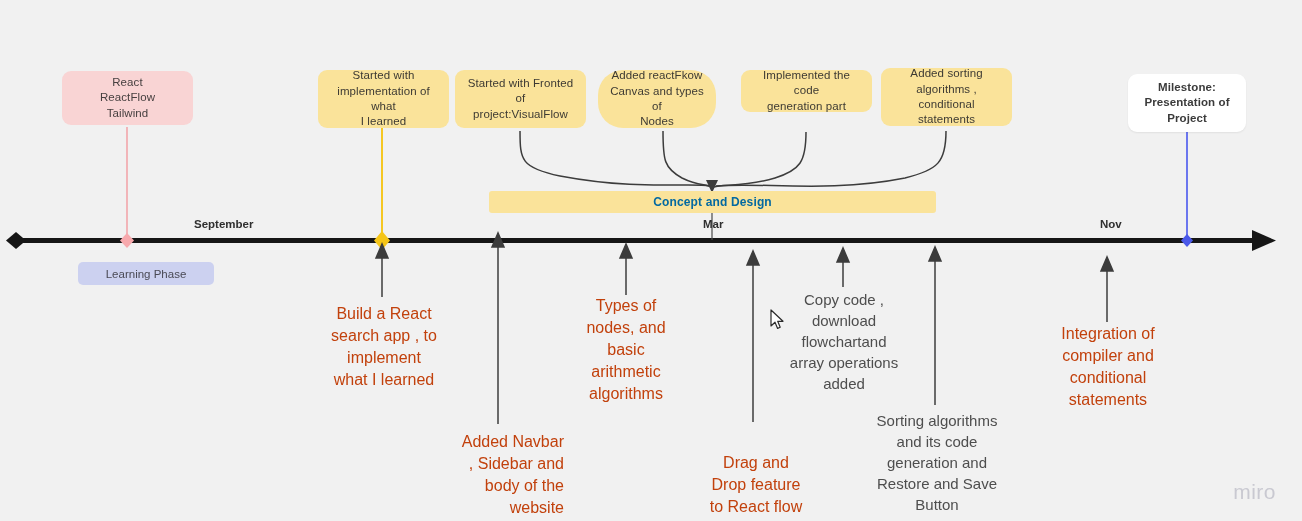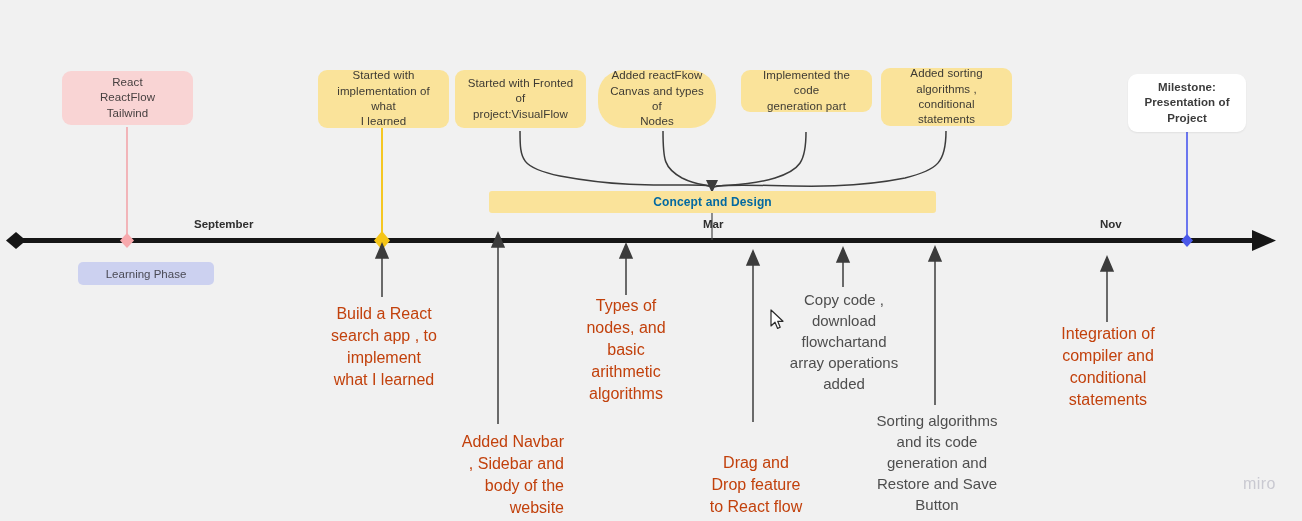--- a/index.html
+++ b/index.html
@@ -64,22 +64,22 @@
     text-align:center;
     line-height:1.38;
     color:#c2410c;
     font-size:16px;
   }
   .note.small{font-size:15px;line-height:1.4;color:#4e4e4e;}
 
   
   .watermark{
     position:absolute;
-    right:26px;bottom:28px;
-    font-size:16px;
+    right:26px;bottom:17px;
+    font-size:21px;
     color:#c9c9d1;
     letter-spacing:.5px;
   }
 
   
   .cursor{position:absolute;width:16px;height:22px;}
 </style>
 </head>
 <body>
 

